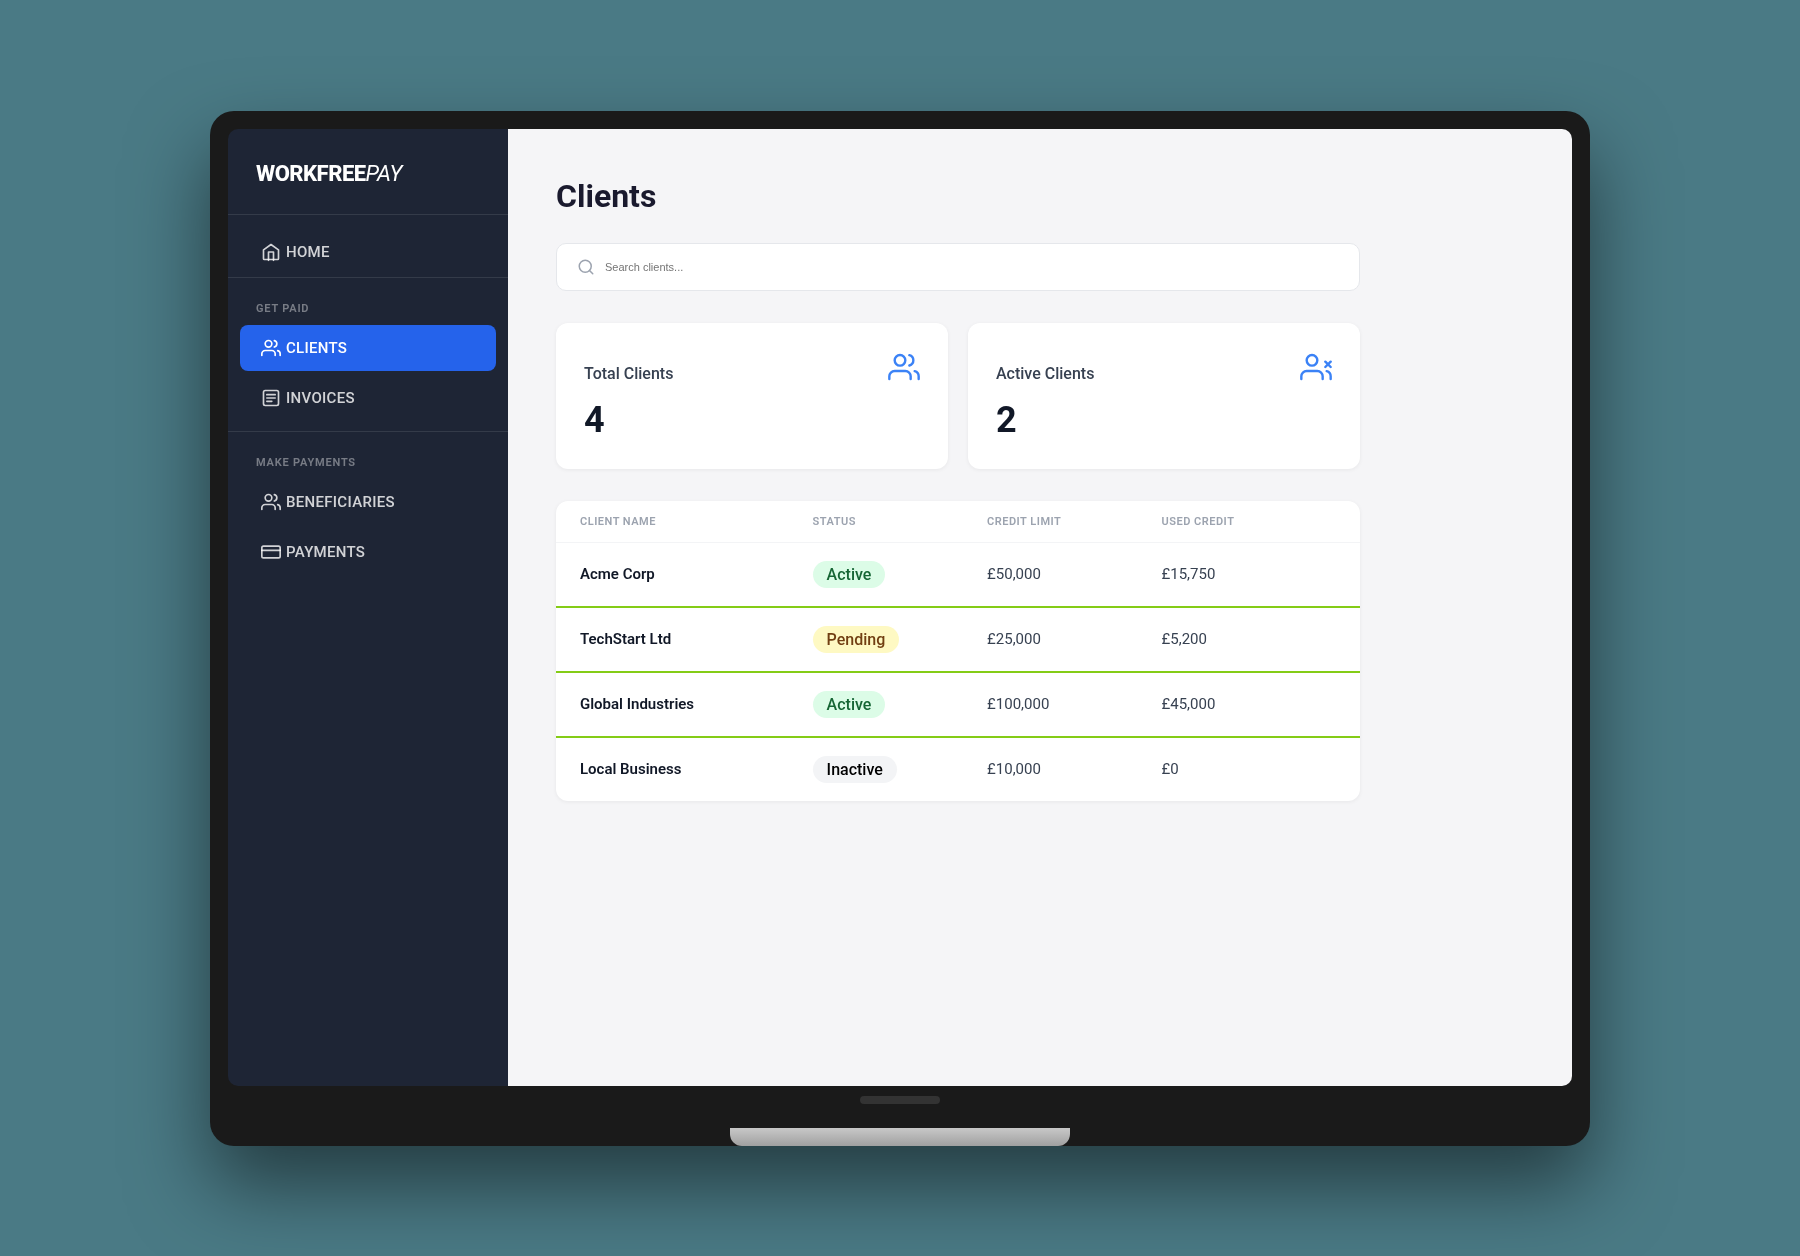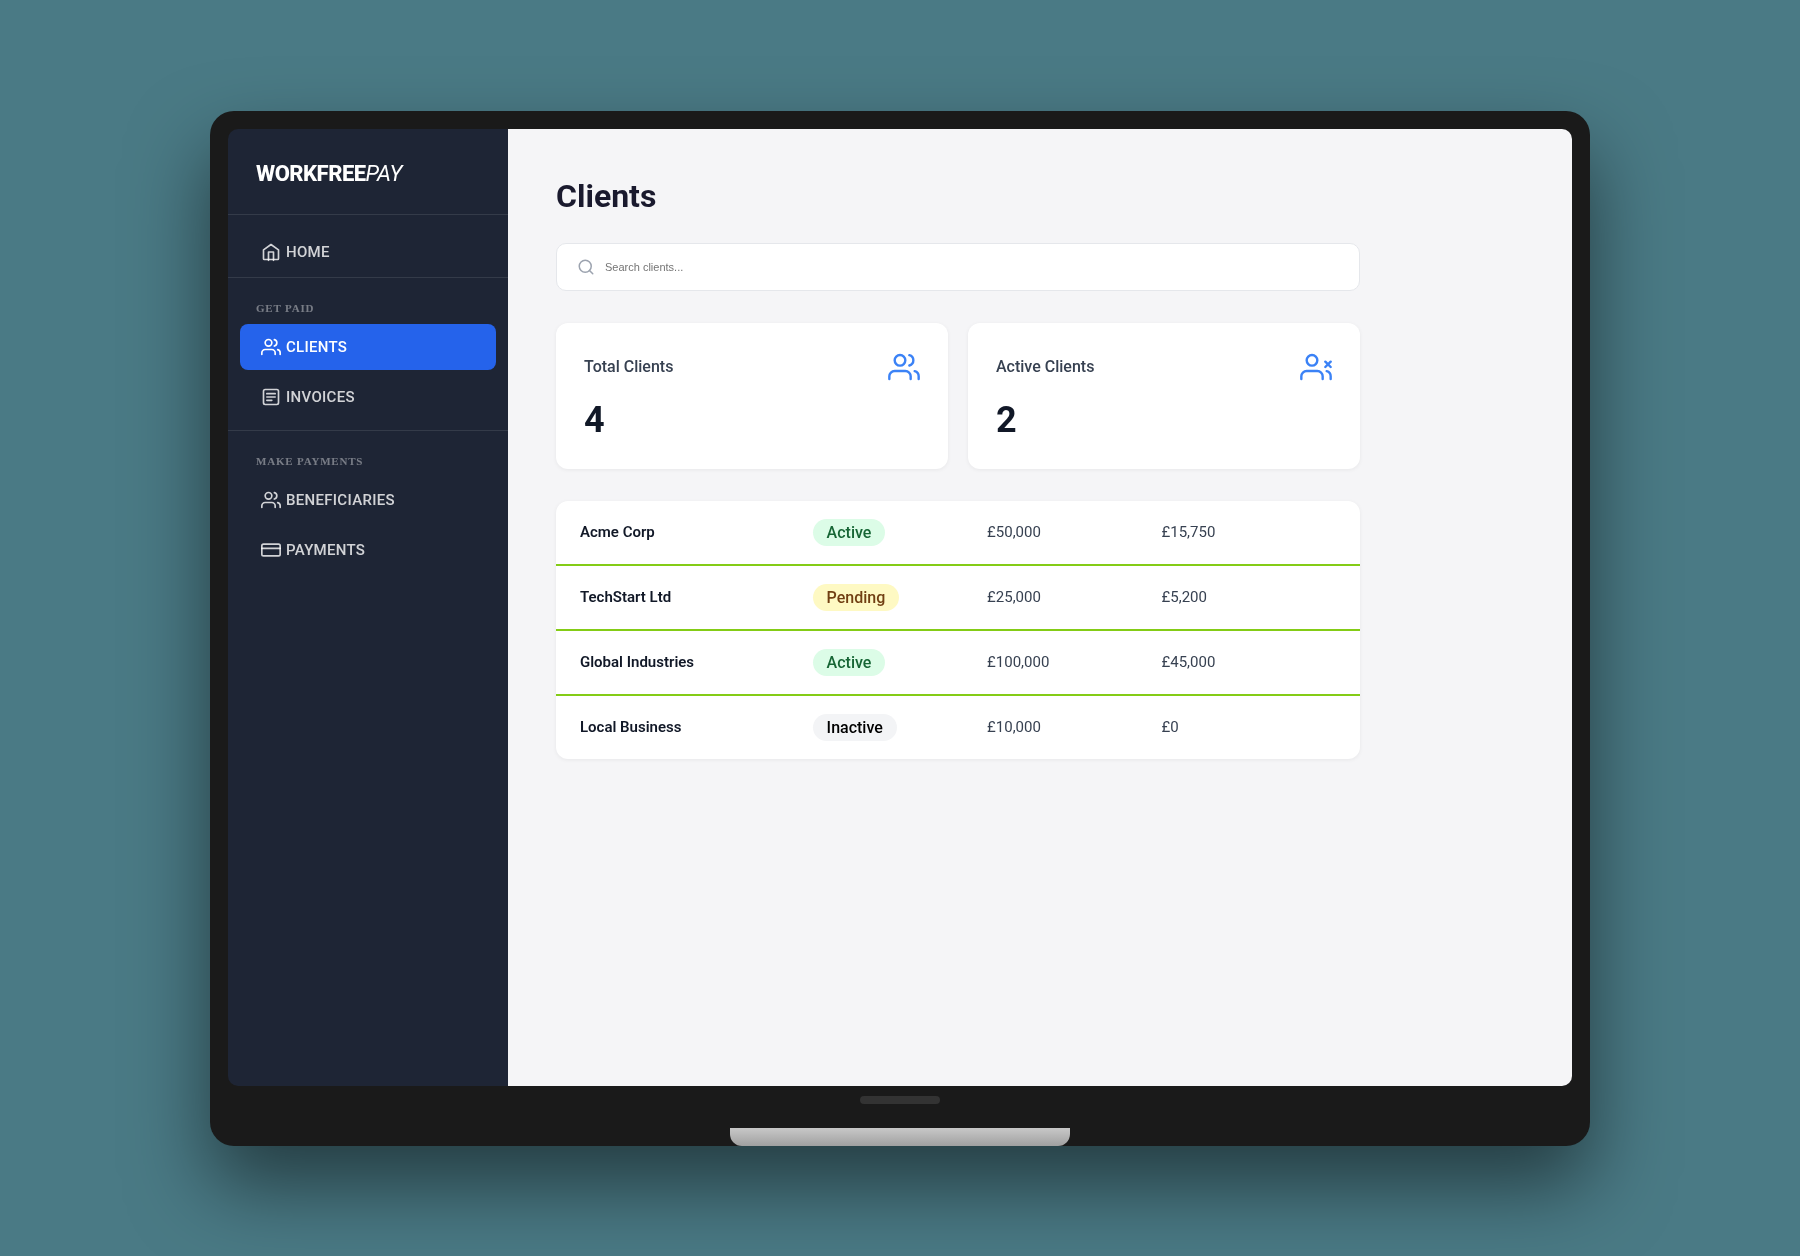--- a/index.html
+++ b/index.html
@@ -83,21 +83,20 @@
       margin: 0 0 12px 0;
     }
 
     .sidebar-section-label {
       font-size: 11px;
       font-weight: 600;
       color: rgba(255,255,255,0.4);
       letter-spacing: 0.8px;
       padding: 12px 28px 8px;
       text-transform: uppercase;
-      font-family: Liberation Serif, serif;
     }
 
     .sidebar-item {
       display: flex;
       align-items: center;
       gap: 4px;
       padding: 12px 20px;
       margin: 2px 12px;
       border-radius: 8px;
       color: rgba(255,255,255,0.8);
@@ -183,21 +182,21 @@
       flex: 1;
       display: flex;
       flex-direction: column;
       gap: 16px;
       box-shadow: 0 1px 4px rgba(0,0,0,0.06);
       min-width: 0;
     }
 
     .stat-card-header {
       display: flex;
-      align-items: center;
+      align-items: flex-end;
       justify-content: space-between;
     }
 
     .stat-card-label {
       font-size: 16px;
       font-weight: 500;
       color: #374151;
     }
 
     .stat-card-value {
@@ -393,20 +392,26 @@
                 <line x1="19" y1="8" x2="23" y2="12"></line>
                 <line x1="23" y1="8" x2="19" y2="12"></line>
               </svg>
             </div>
             <div class="stat-card-value">2</div>
           </div>
 
         </div>
 
         <div class="table-container">
+          <div class="table-header-row">
+            <div class="table-header-cell">CLIENT NAME</div>
+            <div class="table-header-cell">STATUS</div>
+            <div class="table-header-cell">CREDIT LIMIT</div>
+            <div class="table-header-cell">USED CREDIT</div>
+          </div>
 
           <div class="table-row">
             <div class="table-cell client-name">Acme Corp</div>
             <div class="table-cell">
               <span class="status-badge status-active">Active</span>
             </div>
             <div class="table-cell">£50,000</div>
             <div class="table-cell">£15,750</div>
           </div>
 

